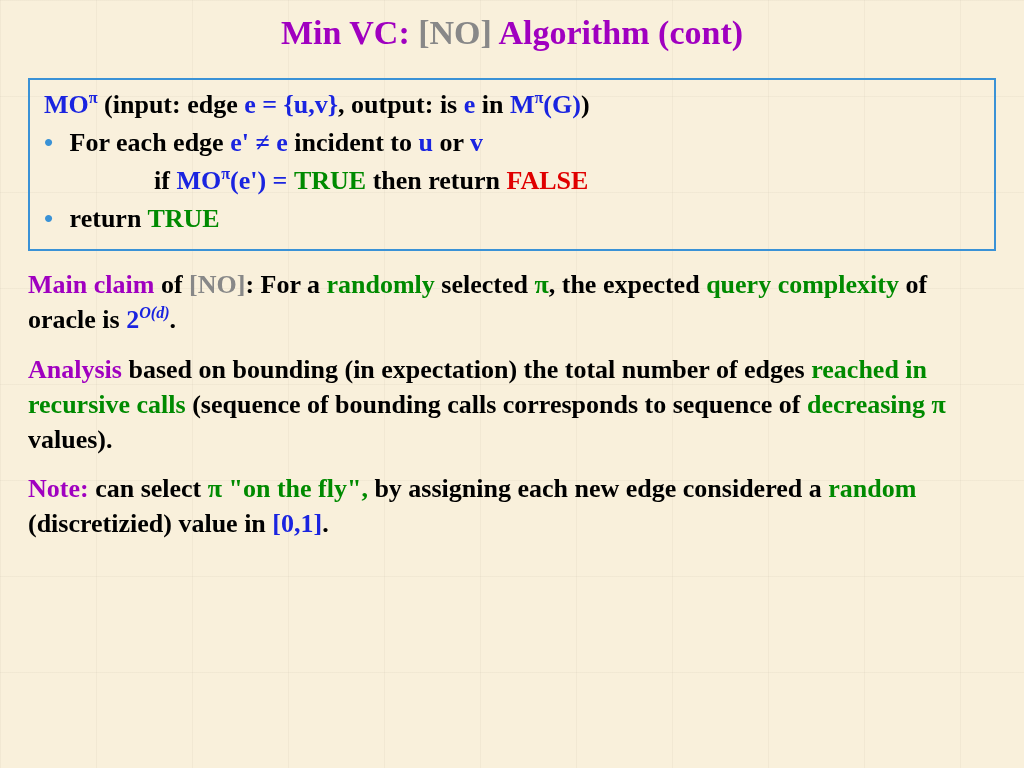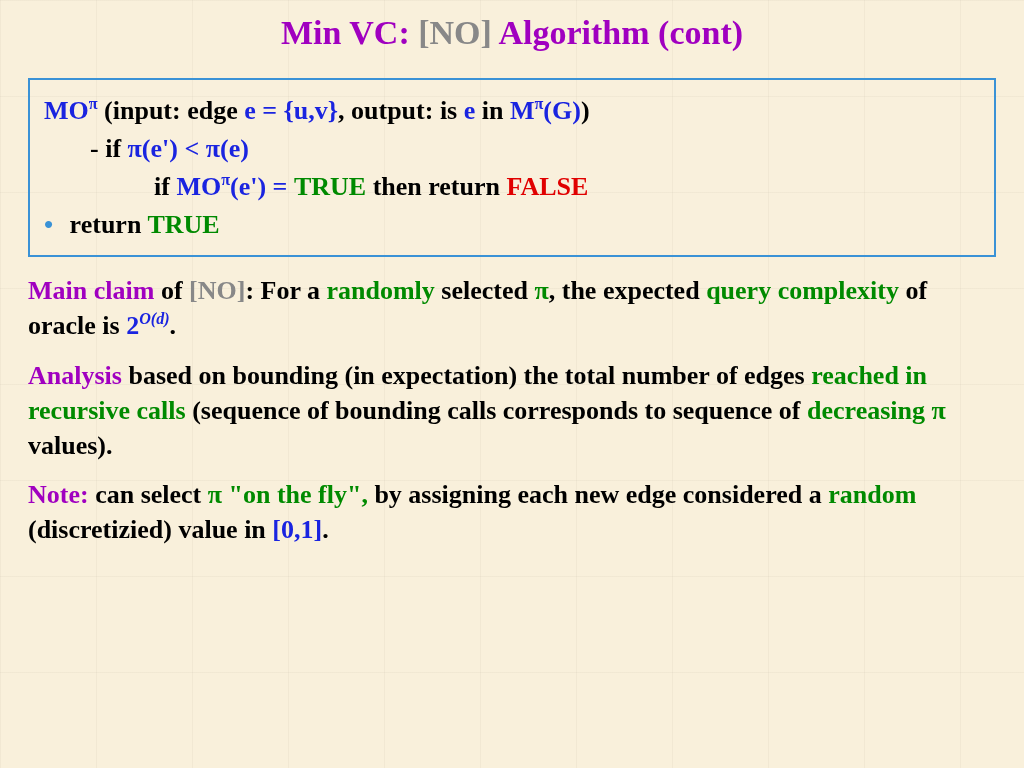--- a/index.html
+++ b/index.html
@@ -21,21 +21,21 @@
     padding: 14px 28px 18px 28px;
   }
   .title {
     text-align: center;
     font-weight: bold;
     font-size: 34px;
     margin-bottom: 26px;
   }
   .box {
     border: 2px solid #3a92d6;
-    padding: 10px 14px 10px 14px;
+    padding: 4px 14px 10px 14px;
     margin-bottom: 16px;
     background: rgba(255,255,255,0.04);
   }
   .line {
     margin: 3px 0;
     line-height: 1.35;
   }
   .bullet::before {
     content: "•";
     color: #3a92d6;
@@ -65,22 +65,22 @@
   <div class="title">
     <span class="purple">Min VC:</span>
     <span class="gray">[NO]</span>
     <span class="purple">Algorithm (cont)</span>
   </div>
 
   <div class="box">
     <div class="line b">
       <span class="blue">MO</span><sup class="blue pi">π</sup><span> (input: edge </span><span class="blue">e = {u,v}</span><span>, output: is </span><span class="blue">e</span><span> in </span><span class="blue">M</span><sup class="blue pi">π</sup><span class="blue">(G)</span><span>)</span>
     </div>
-    <div class="line b indent1">
-      <span>- </span><span>if </span><span class="blue pi">π</span><span class="blue">(e') &lt; </span><span class="blue pi">π</span><span class="blue">(e)</span>
+    <div class="line b bullet">
+      <span>For each edge </span><span class="blue">e' </span><span class="pi blue">≠</span><span class="blue"> e</span><span> incident to </span><span class="blue">u</span><span> or </span><span class="blue">v</span>
     </div>
     <div class="line b indent2">
       <span>if </span><span class="blue">MO</span><sup class="blue pi">π</sup><span class="blue">(e') = </span><span class="green">TRUE</span><span> then return </span><span class="red">FALSE</span>
     </div>
     <div class="line b bullet">
       <span>return </span><span class="green">TRUE</span>
     </div>
   </div>
 
   <div class="para b">

